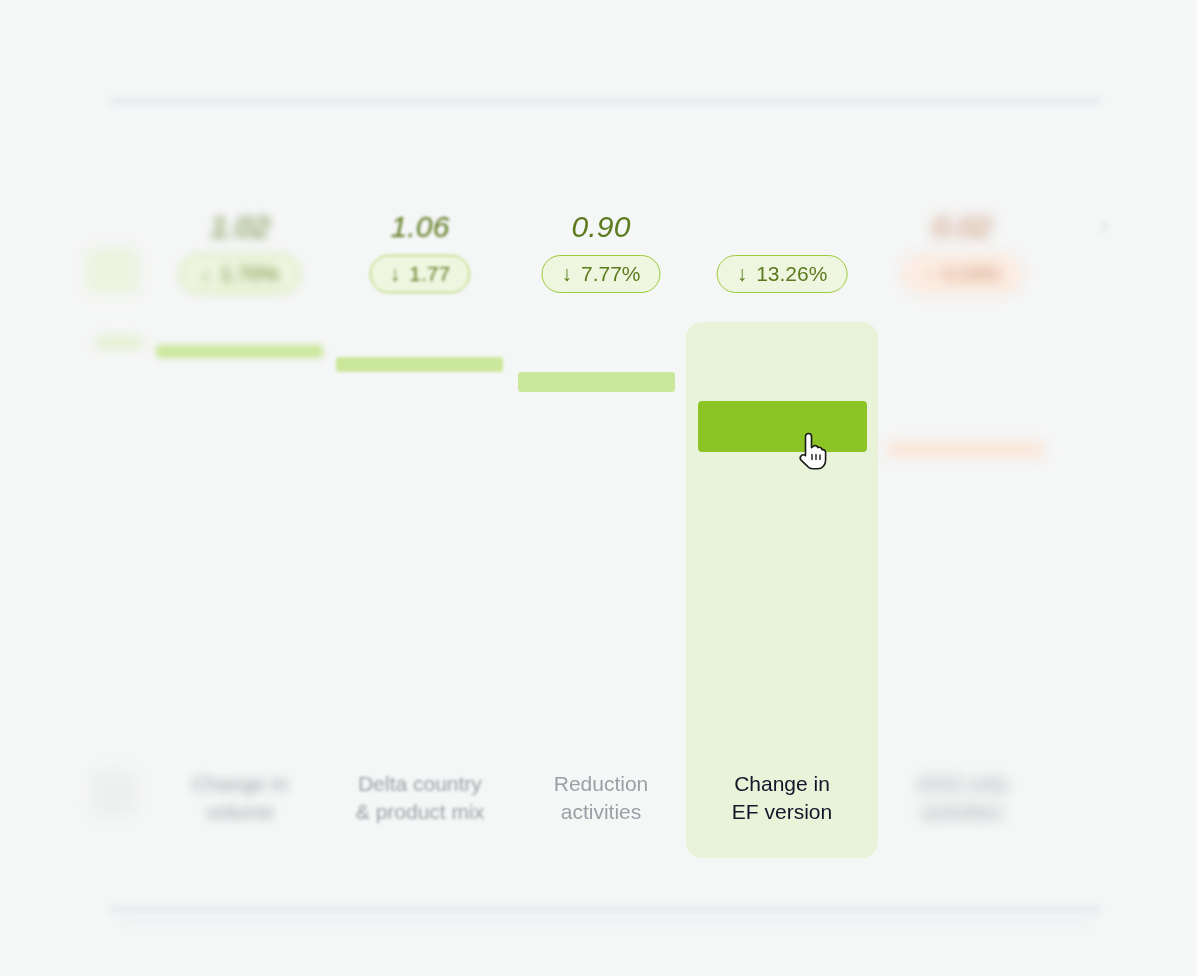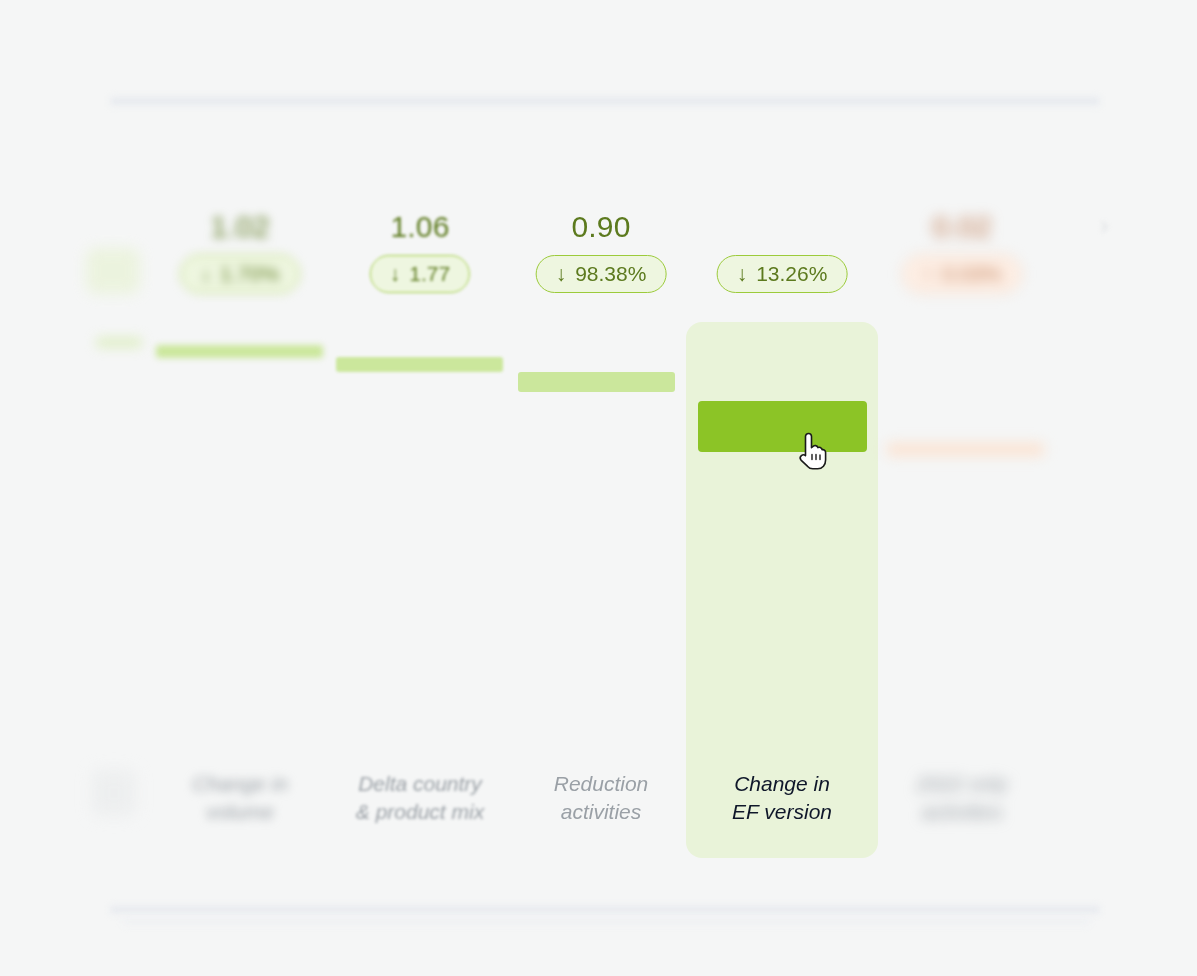--- a/index.html
+++ b/index.html
@@ -70,20 +70,21 @@
     position: absolute;
     top: 60px;
     left: 0;
     width: 192px;
     text-align: center;
     font-size: 30px;
     line-height: 34px;
     font-weight: 400;
     color: #5c7a1e;
     letter-spacing: .2px;
+    font-style: italic;
   }
   .value.neg { color: #c07a50; }
 
   .badge {
     position: absolute;
     top: 105px;
     left: 50%;
     transform: translateX(-50%);
     display: inline-flex;
     align-items: center;
@@ -126,21 +127,20 @@
   
   .cat-label {
     position: absolute;
     top: 620px;
     left: 0;
     width: 192px;
     text-align: center;
     font-size: 21px;
     line-height: 28px;
     color: #9aa0a6;
-    font-style: italic;
   }
   .cat-label.focus { color: #0f172a; }
 
   
   .blur-1  { filter: blur(1.6px);  }
   .blur-2  { filter: blur(3.0px);  }
   .blur-3  { filter: blur(4.6px);  }
   .blur-4  { filter: blur(6.5px);  }
 
   
@@ -240,21 +240,21 @@
       <span>Delta country</span><br>
       <span>&amp; product mix</span>
     </div>
   </div>
   <div class="bar blur-1" style="left:336px; top:357px; width:167px; height:15px;"></div>
 
   <div class="column col-3">
     <div class="value">0.90</div>
     <div class="badge">
       <span class="arrow">↓</span>
-      <span>98.38%</span>
+      <span>7.77%</span>
     </div>
     <div class="cat-label">
       <span>Reduction</span><br>
       <span>activities</span>
     </div>
   </div>
   <div class="bar" style="left:518px; top:372px; width:157px; height:20px;"></div>
 
   <div class="column col-4">
     <div class="badge">

